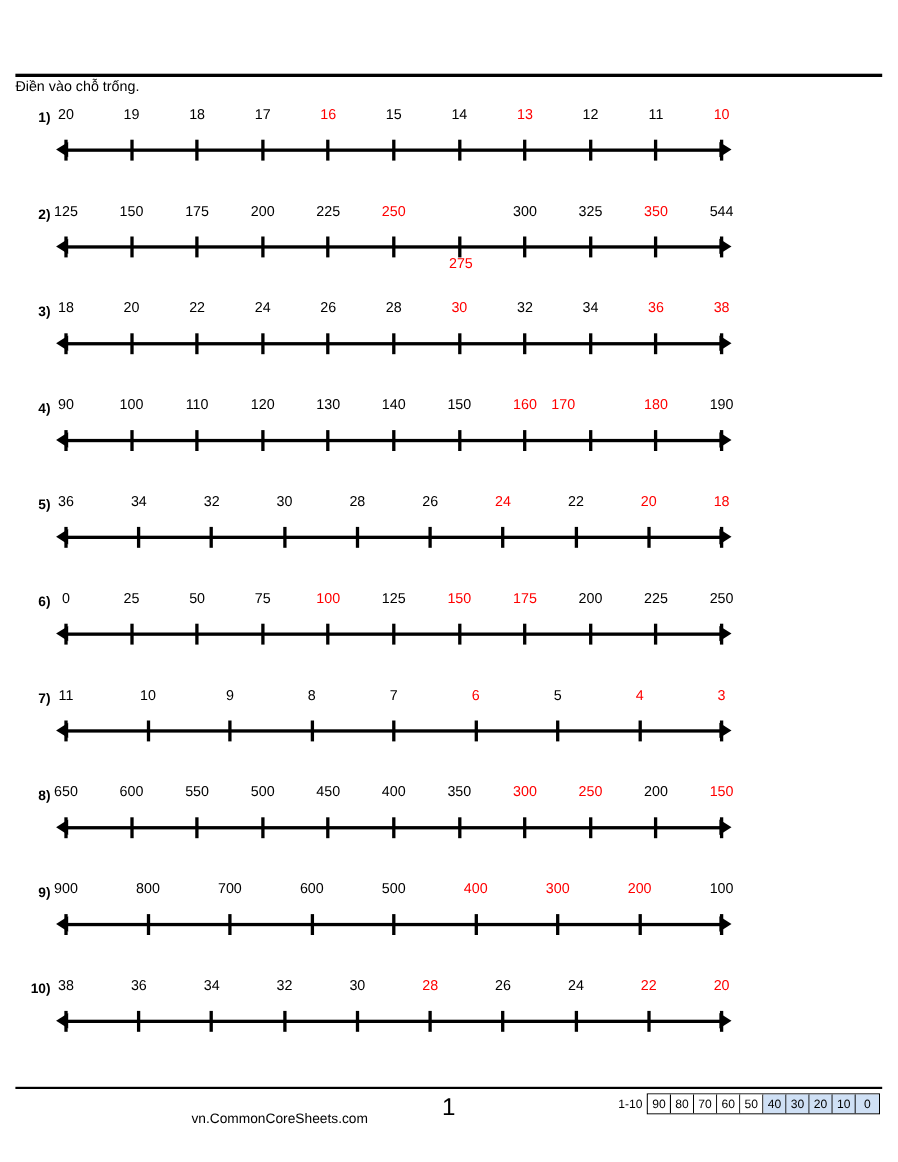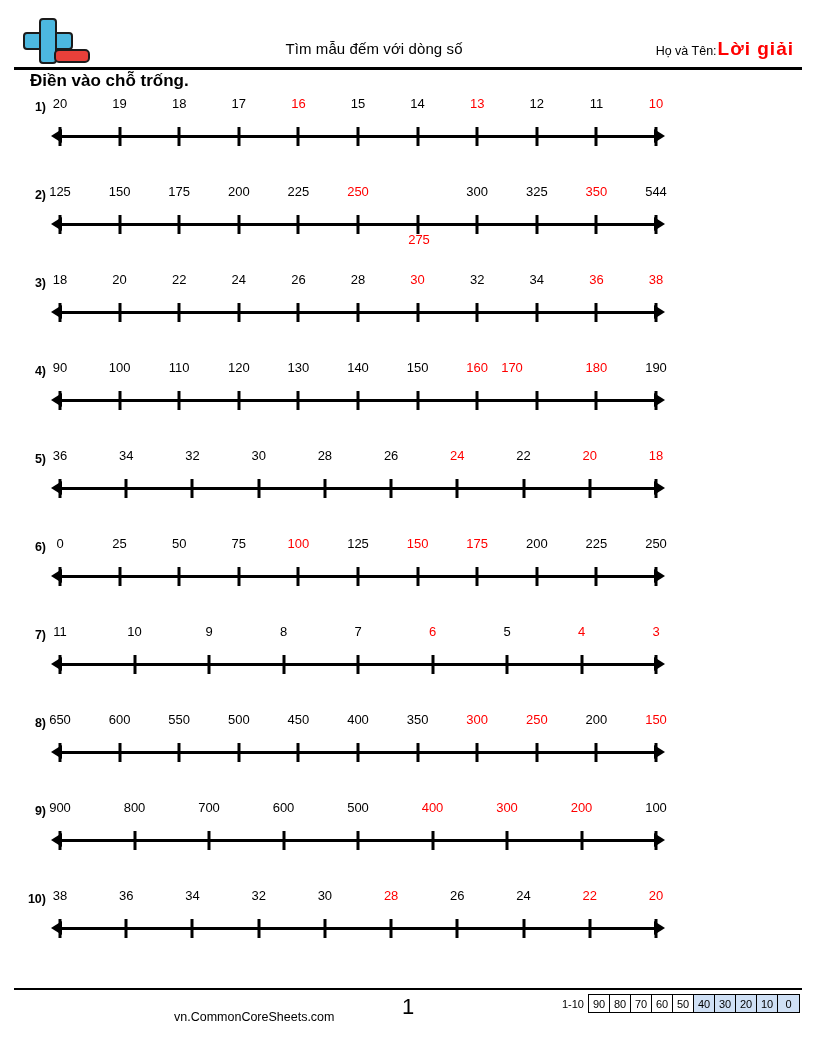--- a/index.html
+++ b/index.html
@@ -106,24 +106,24 @@
     position: absolute;
     left: 14px;
     top: 67px;
     width: 788px;
     height: 3px;
     background: #000000;
   }
 
   .instructions {
     position: absolute;
-    left: 30px;
+    left: 14px;
     top: 71px;
-    font-size: 17px;
-    font-weight: bold;
+    font-size: 13px;
+    font-weight: normal;
   }
 
   
   .problems {
     position: absolute;
     left: 0;
     top: 96px;
     width: 816px;
   }
   .problem {
@@ -282,32 +282,20 @@
     background: #ffffff;
   }
   .scale-box:last-child { border-right: none; }
   .scale-box.hl { background: #cfe0f5; }
 </style>
 </head>
 <body>
 
 <div class="page">
 
-  <div class="header">
-    <div class="logo">
-      <div class="plus-h"></div>
-      <div class="plus-v"></div>
-      <div class="minus"></div>
-    </div>
-    <div class="title">Tìm mẫu đếm với dòng số</div>
-    <div class="nameblock">
-      <span class="name-label">Họ và Tên:</span>
-      <span class="name-value">Lời giải</span>
-    </div>
-  </div>
   <div class="header-rule"></div>
   <div class="instructions">Điền vào chỗ trống.</div>
 
   <div class="problems">
       <div class="problem">
         <div class="prob-num">1)</div>
         <div class="labels">
           <div class="label" style="left: 0px;">20</div>
           <div class="label" style="left: 59.6px;">19</div>
           <div class="label" style="left: 119.2px;">18</div>

